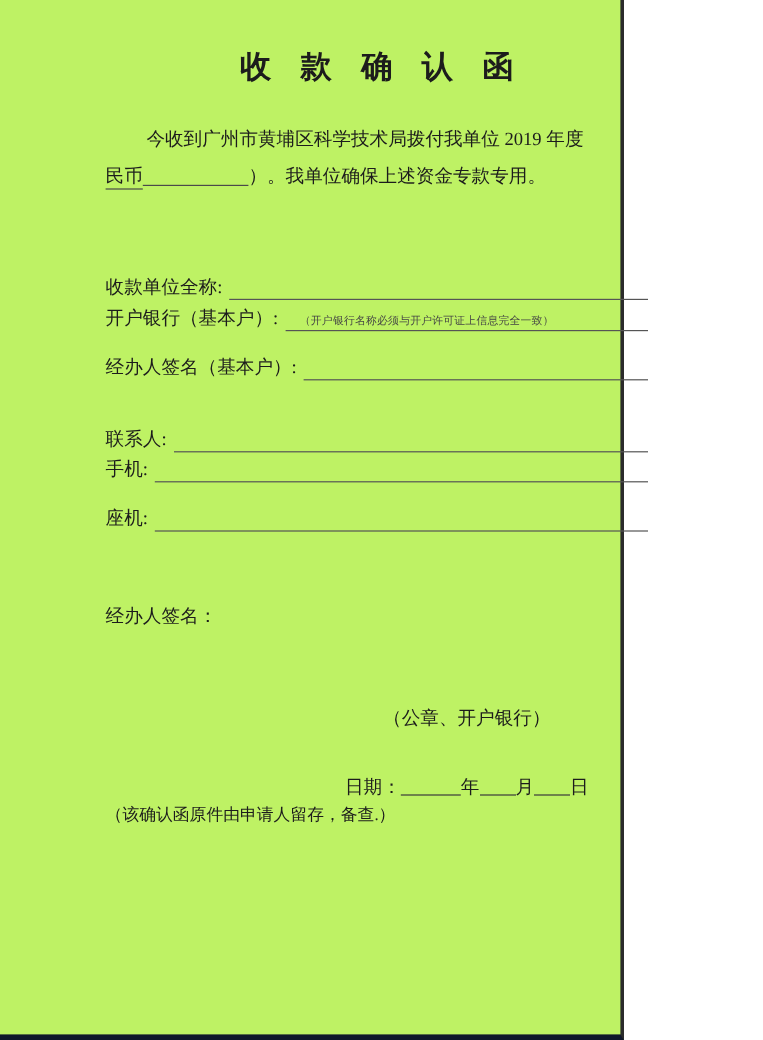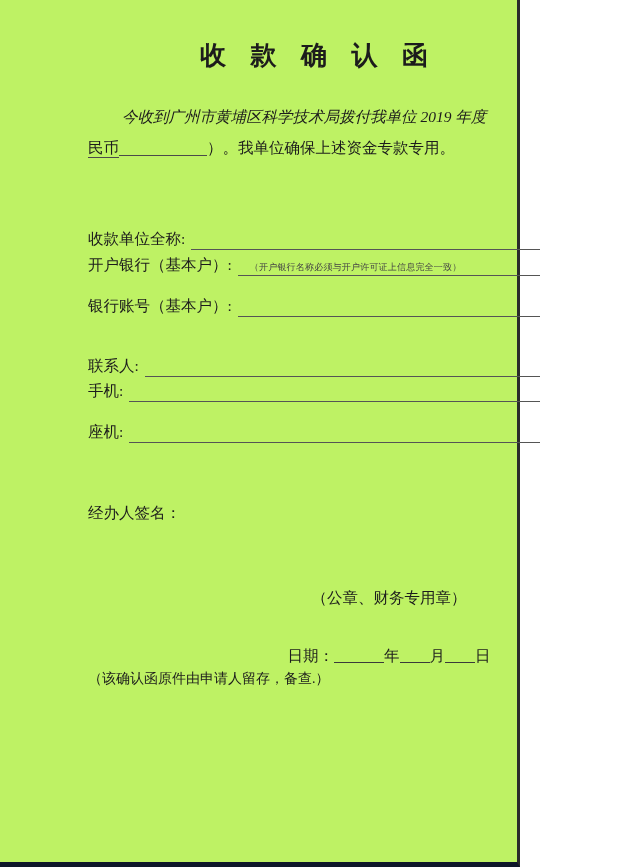--- a/index.html
+++ b/index.html
@@ -56,21 +56,21 @@
     top: 101px;
     width: 452px;
     font-size: 15.5px;
     line-height: 31px;
     text-align: justify;
   }
   .body-block p {
     margin: 0;
     white-space: nowrap;
   }
-  .indent2 { padding-left: 34px; font-style: italic; }
+  .indent2 { padding-left: 34px; }
   .blank-amt {
     display: inline-block;
     min-width: 74px;
     border-bottom: 1px solid #4a4a4a;
     text-align: center;
     line-height: 22px;
   }
   .blank-upper {
     display: inline-block;
     width: 88px;
@@ -202,21 +202,21 @@
     </div>
 
     <div class="field-row r2">
       <span class="field-label">开户银行（基本户）:</span>
       <span class="field-line">
         <span class="field-hint">（开户银行名称必须与开户许可证上信息完全一致）</span>
       </span>
     </div>
 
     <div class="field-row r3">
-      <span class="field-label">银行账号（基本户）:</span>
+      <span class="field-label">经办人签名（基本户）:</span>
       <span class="field-line">
         <span class="field-hint"></span>
       </span>
     </div>
 
     <div class="field-row r4">
       <span class="field-label">联系人:</span>
       <span class="field-line">
         <span class="field-hint"></span>
       </span>
@@ -231,21 +231,21 @@
 
     <div class="field-row r6">
       <span class="field-label">座机:</span>
       <span class="field-line">
         <span class="field-hint"></span>
       </span>
     </div>
 
     <div class="signature-line">经办人签名：</div>
 
-    <div class="seal-line">（公章、财务专用章）</div>
+    <div class="seal-line">（公章、开户银行）</div>
 
     <div class="date-line">
       <span>日期：</span><span class="date-blank-y"></span><span>年</span><span class="date-blank-s"></span><span>月</span><span class="date-blank-s"></span><span>日</span>
     </div>
 
     <div class="footer-note">（该确认函原件由申请人留存，备查.）</div>
 
   </div>
 </div>
 

